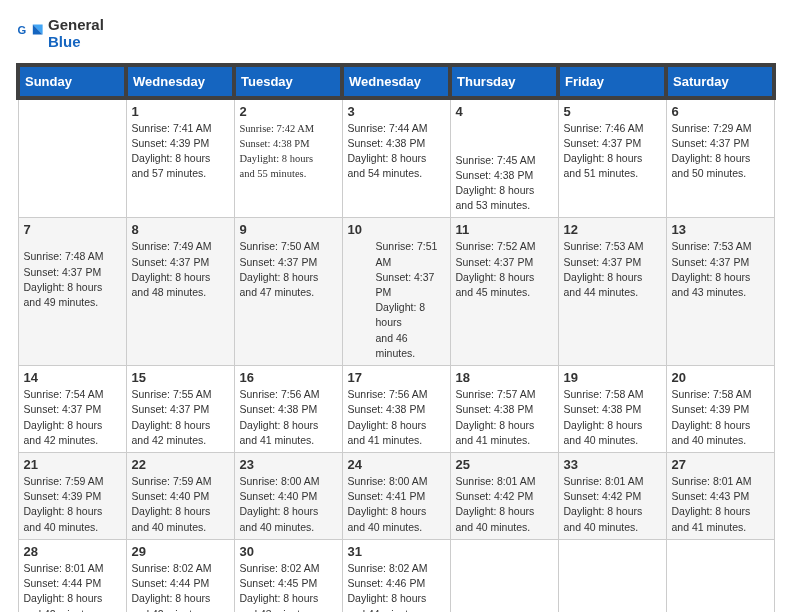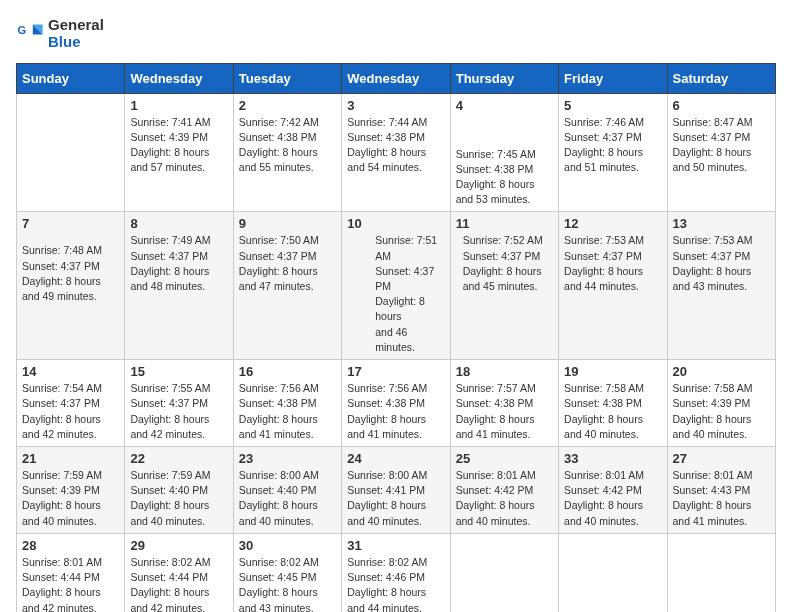--- a/index.html
+++ b/index.html
@@ -42,21 +42,21 @@
       border-collapse: collapse;
       border: 1px solid #ccc;
     }
     .calendar th {
       background-color: #1565c0;
       color: #fff;
       font-size: 13px;
       font-weight: bold;
       padding: 7px 5px;
       text-align: left;
-      border: 1px solid #404040;
+      border: 4px solid #404040;
     }
     .calendar td {
       vertical-align: top;
       border: 1px solid #ccc;
       padding: 4px 5px;
       width: 108px;
       min-height: 80px;
       background: #fff;
     }
     .calendar tr:nth-child(even) td {
@@ -111,21 +111,21 @@
         <td class="empty-cell"></td>
         <td>
           <div class="day-number">1</div>
           <div class="day-info" style="white-space: pre-line;">Sunrise: 7:41 AM
 Sunset: 4:39 PM
 Daylight: 8 hours
 and 57 minutes.</div>
         </td>
         <td>
           <div class="day-number">2</div>
-          <div class="day-info" style="white-space: pre-line;">Sunrise: 7:42 AM
+          <div class="day-info" style="white-space: pre-line; font-family: Liberation Serif, serif;">Sunrise: 7:42 AM
 Sunset: 4:38 PM
 Daylight: 8 hours
 and 55 minutes.</div>
         </td>
         <td>
           <div class="day-number">3</div>
           <div class="day-info" style="white-space: pre-line;">Sunrise: 7:44 AM
 Sunset: 4:38 PM
 Daylight: 8 hours
 and 54 minutes.</div>
@@ -139,21 +139,21 @@
         </td>
         <td>
           <div class="day-number">5</div>
           <div class="day-info" style="white-space: pre-line;">Sunrise: 7:46 AM
 Sunset: 4:37 PM
 Daylight: 8 hours
 and 51 minutes.</div>
         </td>
         <td>
           <div class="day-number">6</div>
-          <div class="day-info" style="white-space: pre-line;">Sunrise: 8:47 AM
+          <div class="day-info" style="white-space: pre-line;">Sunrise: 7:29 AM
 Sunset: 4:37 PM
 Daylight: 8 hours
 and 50 minutes.</div>
         </td>
       </tr>
       <tr>
         <td>
           <div class="day-number">7</div>
           <div class="day-info" style="white-space: pre-line; margin-top: 12px;">Sunrise: 7:48 AM
 Sunset: 4:37 PM
@@ -176,21 +176,21 @@
         </td>
         <td>
           <div class="day-number">10</div>
           <div class="day-info" style="white-space: pre-line; margin-left: 28px;">Sunrise: 7:51 AM
 Sunset: 4:37 PM
 Daylight: 8 hours
 and 46 minutes.</div>
         </td>
         <td>
           <div class="day-number">11</div>
-          <div class="day-info" style="white-space: pre-line; margin-left: 7px;">Sunrise: 7:52 AM
+          <div class="day-info" style="white-space: pre-line;">Sunrise: 7:52 AM
 Sunset: 4:37 PM
 Daylight: 8 hours
 and 45 minutes.</div>
         </td>
         <td>
           <div class="day-number">12</div>
           <div class="day-info" style="white-space: pre-line;">Sunrise: 7:53 AM
 Sunset: 4:37 PM
 Daylight: 8 hours
 and 44 minutes.</div>

